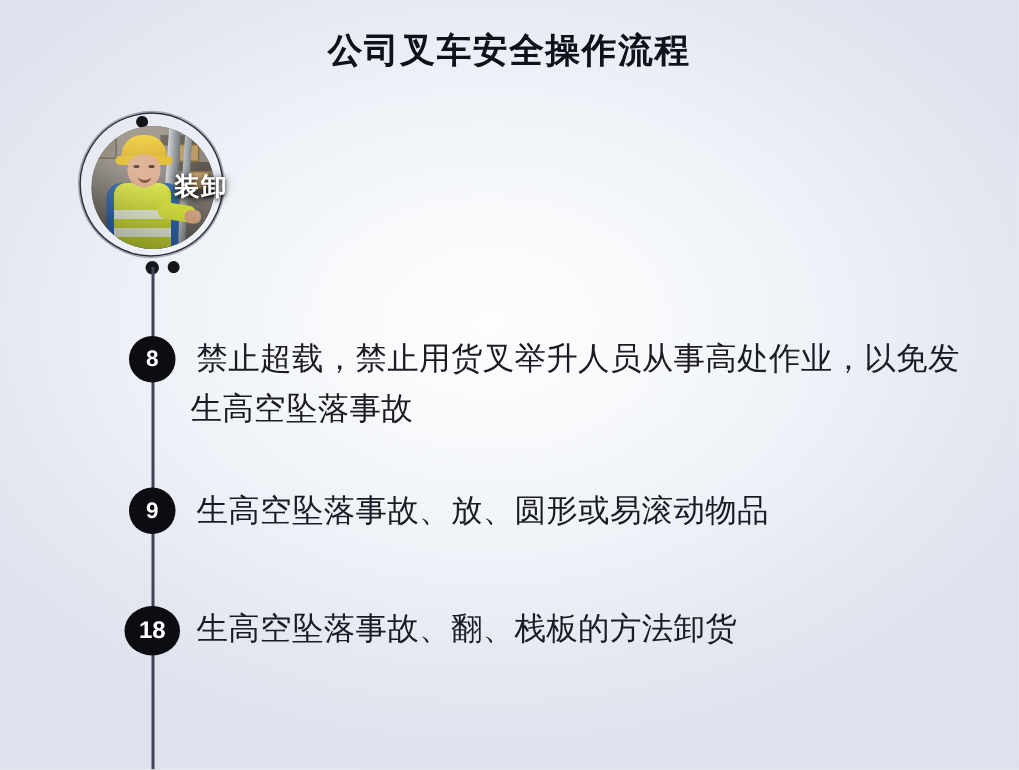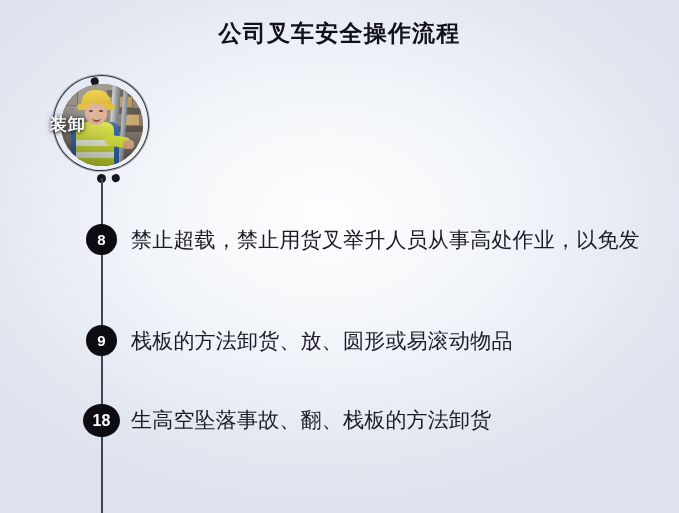--- a/index.html
+++ b/index.html
@@ -215,21 +215,21 @@
   .ph-shade {
     position:absolute; inset:0;
     background:
       radial-gradient(circle at 38% 32%, rgba(255,255,255,.18), rgba(0,0,0,0) 58%),
       linear-gradient(200deg, rgba(0,0,0,0) 45%, rgba(0,0,0,.32) 100%);
   }
   .badge-label {
     position:absolute;
     left:0; right:0;
     top:43px;
-    text-align:left;
+    text-align:right;
     font-size:17px;
     font-weight:bold;
     color:#ffffff;
     letter-spacing:1px;
     text-shadow:0 1px 3px rgba(0,0,0,.75),0 0 6px rgba(0,0,0,.5);
     z-index:5;
   }
 
   
   .step {
@@ -309,27 +309,28 @@
       <div class="ph-face"></div>
       <div class="ph-shade"></div>
     </div>
     <div class="badge-label">装卸</div>
   </div>
 
   <div class="step step-8">
     <div class="step-num">8</div>
     <div class="step-text">
       <span>禁止超载，禁止用货叉举升人员从事高处作业，以免发</span>
+      <span class="ln2">生高空坠落事故</span>
     </div>
   </div>
 
   <div class="step step-9">
     <div class="step-num">9</div>
     <div class="step-text">
-      <span>栈板的方法卸货、放、圆形或易滚动物品</span>
+      <span>生高空坠落事故、放、圆形或易滚动物品</span>
     </div>
   </div>
 
   <div class="step step-10">
     <div class="step-num wide">18</div>
     <div class="step-text">
       <span>生高空坠落事故、翻、栈板的方法卸货</span>
     </div>
   </div>
 

